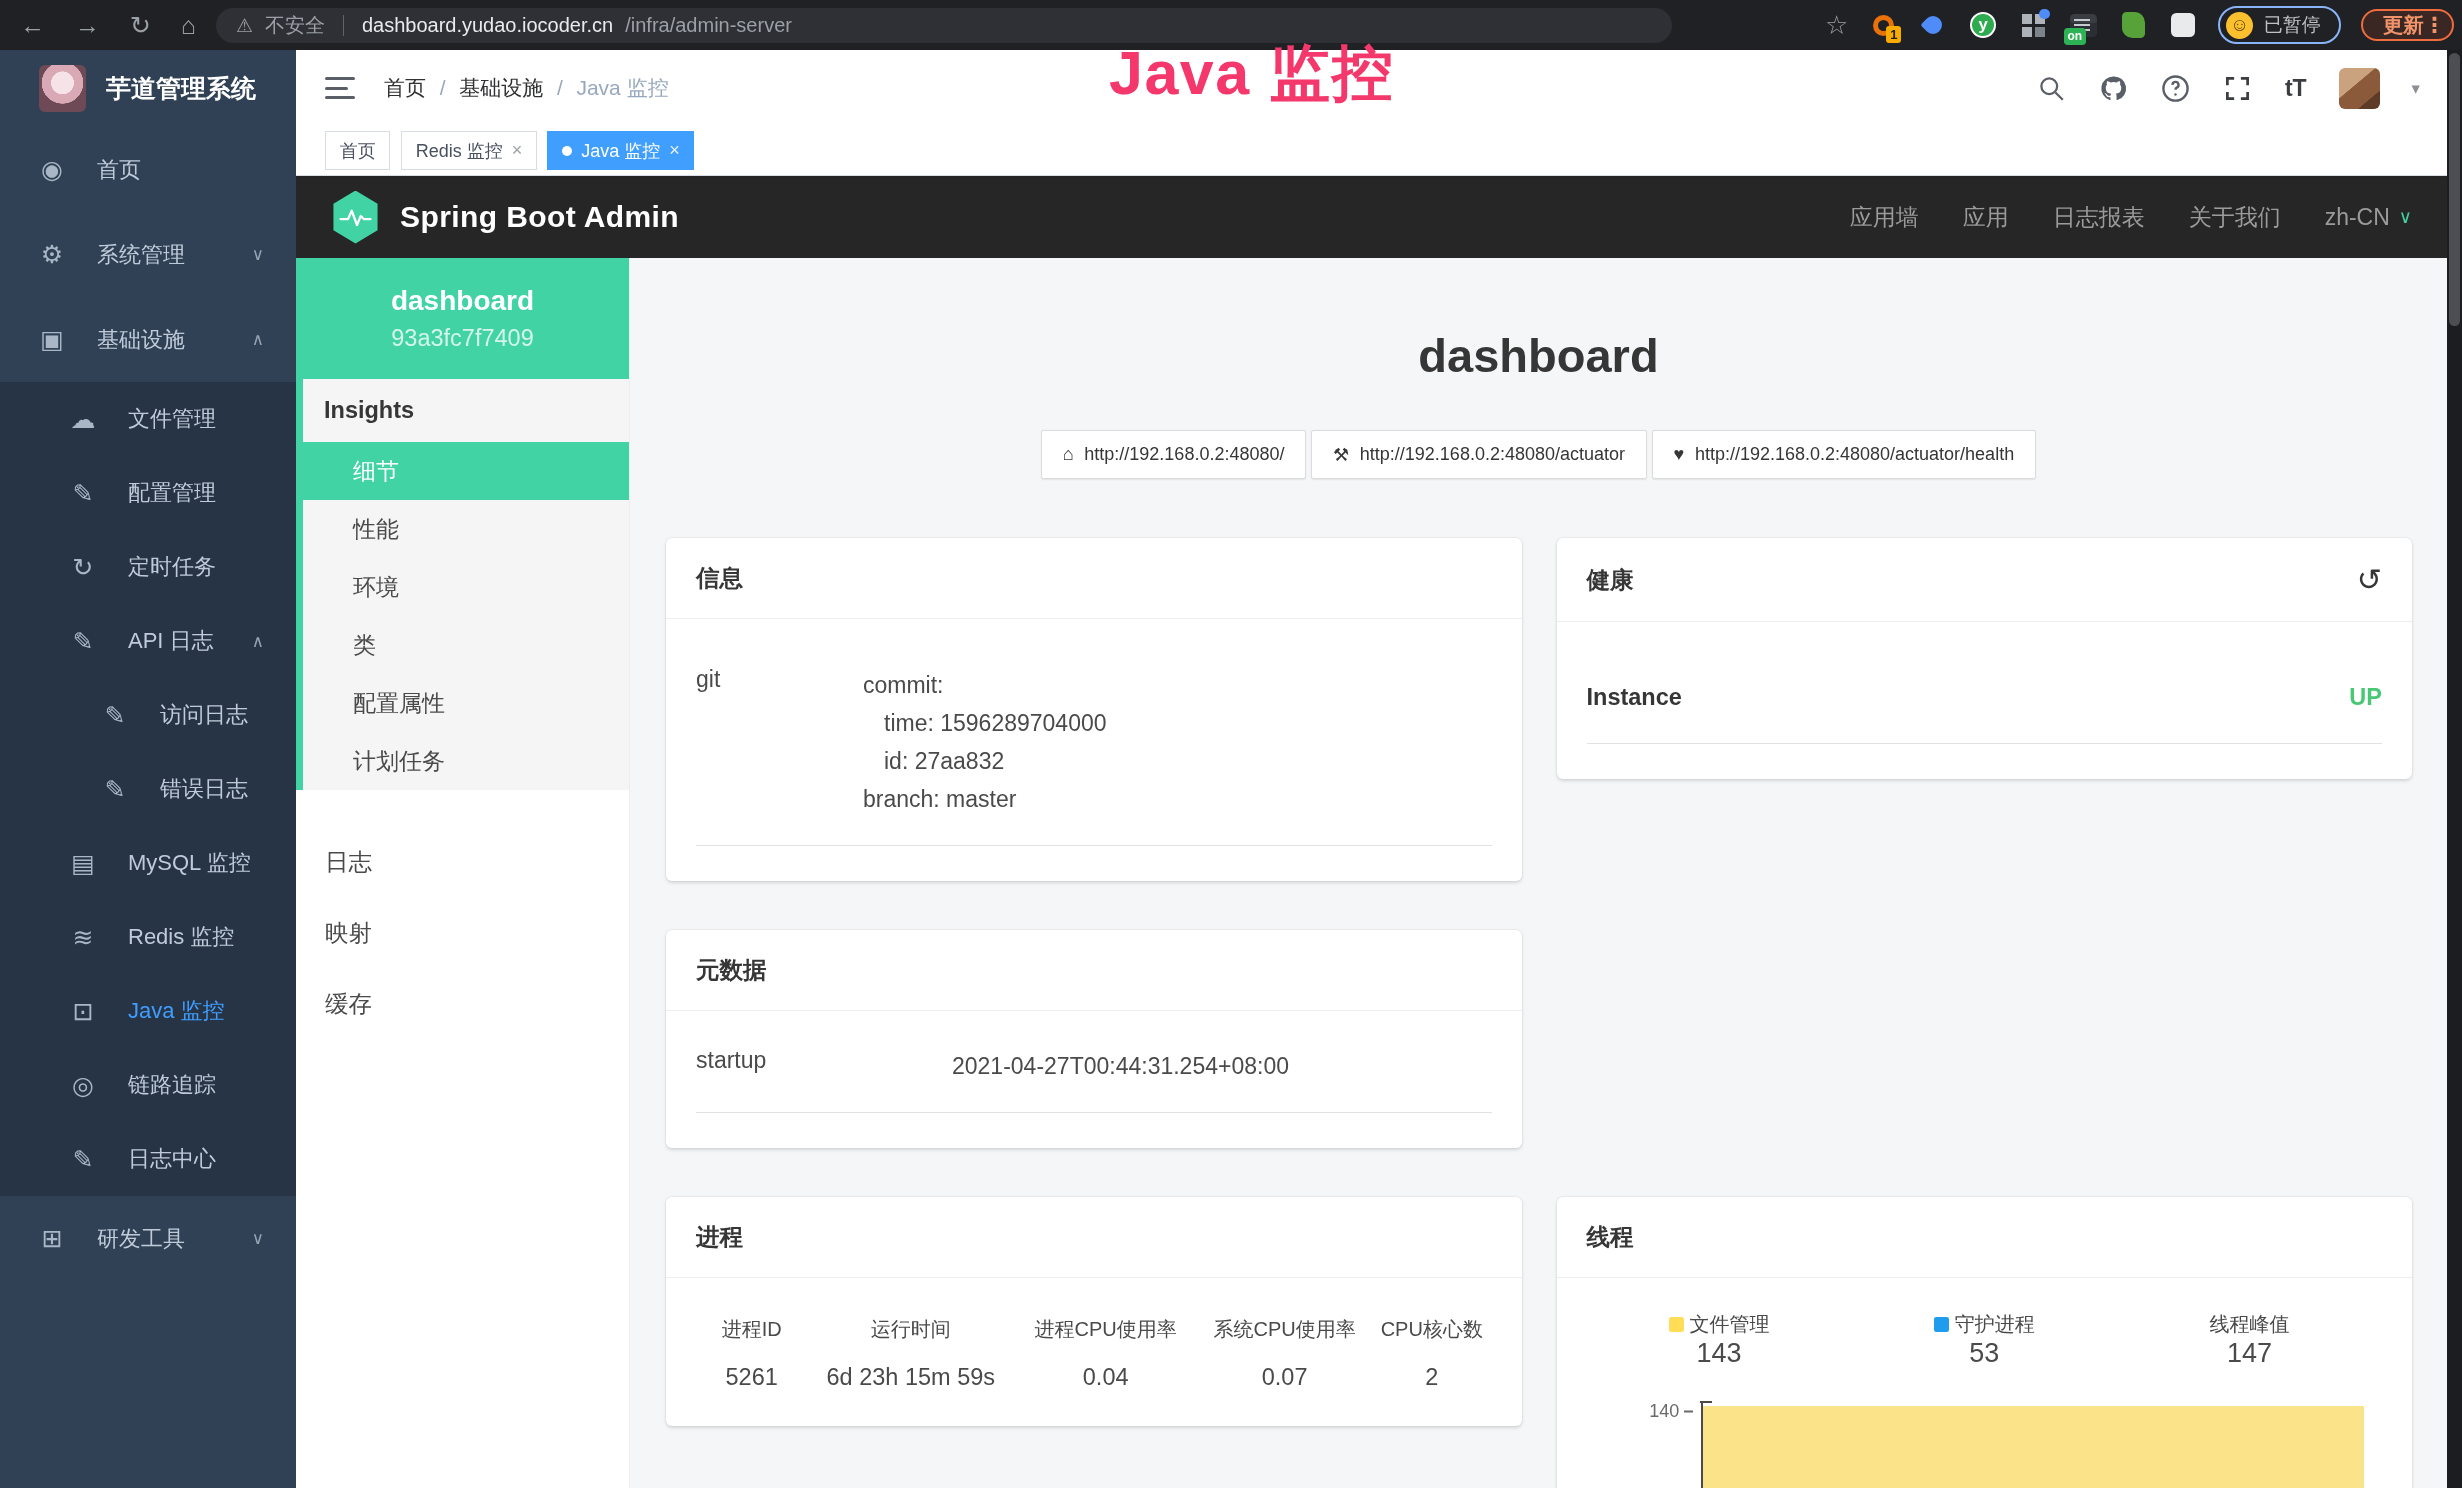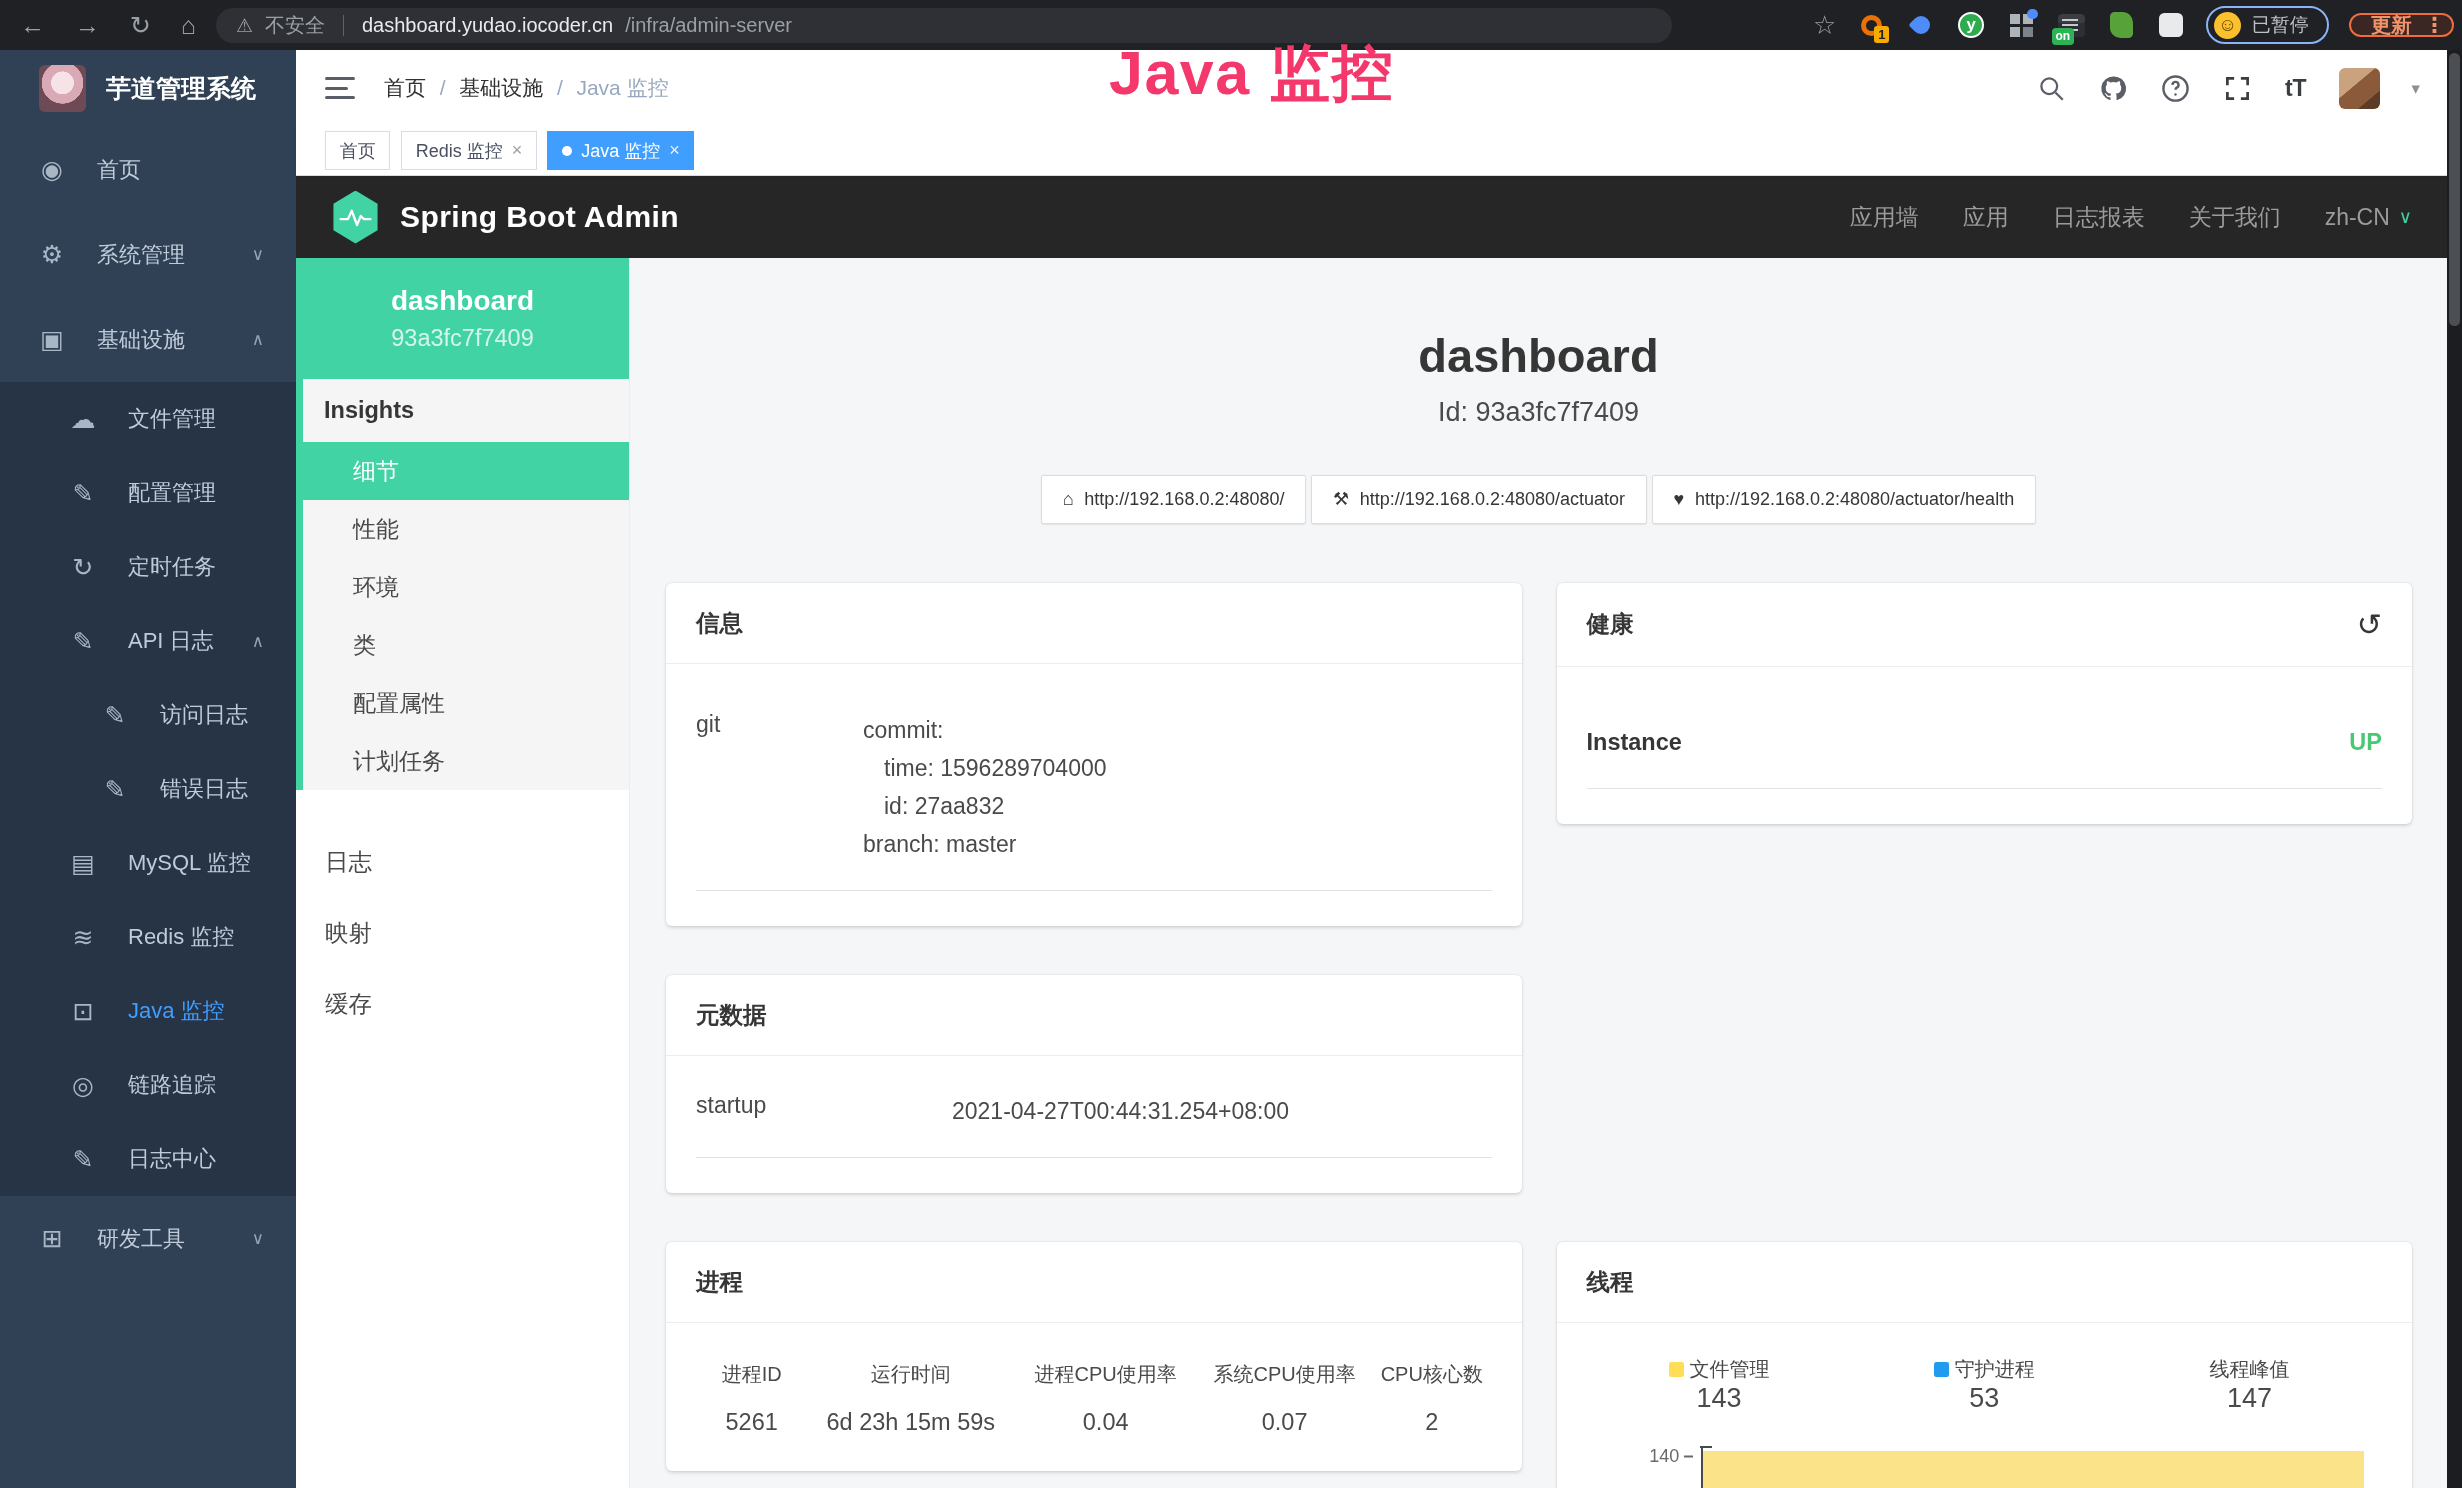--- a/index.html
+++ b/index.html
@@ -36,21 +36,21 @@
     box-shadow:inset 0 -16.7px 0 -3px #2b2e33; display:flex; flex-direction:column; gap:3px; justify-content:center; padding-left:3.8px; }
   .ext .dark i { display:block; width:16.7px; height:2.3px; background:#c7cbd0; }
   .ext .onbadge { position:absolute; left:-4.6px; bottom:-4.6px; background:#2db355; color:#fff;
     font-size:12px; font-weight:700; padding:1.5px 3.8px; border-radius:3.8px; }
   .ext .leaf { width:23px; height:26px; background:#57a33a; border-radius:4.6px 10.6px 4.6px 10.6px; }
   .ext .puzzle { width:24px; height:24px; background:#e9eaec; border-radius:5.3px; }
   .chip-paused { display:flex; align-items:center; gap:10.6px; height:38px; padding:0 18px 0 6px;
     border:2.3px solid #8ab4f8; border-radius:21px; color:#bdc1c6; font-size:19px; }
   .chip-paused .face { width:27px; height:27px; background:#fbc02d; border-radius:50%;
     color:#6d4c00; font-size:19px; display:flex; align-items:center; justify-content:center; }
-  .chip-update { display:flex; align-items:center; gap:12px; height:24px; padding:0 7.6px 0 20px;
+  .chip-update { display:flex; align-items:center; height:32px; padding:0 7.6px 0 20px;
     border:2.3px solid #ef6c3f; border-radius:21px; background:#3a2723; color:#f2946b; font-size:20.5px; font-weight:700; }
   .chip-update .kebab { color:#f2946b; font-size:21px; letter-spacing:0; }
 
   
   .pagescroll { position:absolute; top:50px; right:0; width:15px; bottom:0; background:#1c1d20; z-index:4; }
   .pagescroll .thumb { position:absolute; top:3px; left:2.3px; width:10.6px; height:273px; background:#4b4e53; border-radius:5.3px; }
 
   
   .sidebar { position:absolute; top:50px; left:0; width:296px; bottom:0; background:#304156; overflow:hidden; }
   .logo-row { height:77px; display:flex; align-items:center; padding-left:39px; gap:20px; }
@@ -405,21 +405,20 @@
         <div class="sub-it">配置属性</div>
         <div class="sub-it">计划任务</div>
       </div>
       <div class="side-it first">日志</div>
       <div class="side-it">映射</div>
       <div class="side-it">缓存</div>
     </div>
 
     <div class="sba-content">
       <div class="page-title">dashboard</div>
-      <div class="page-id">Id: 93a3fc7f7409</div>
 
       <div class="links-row">
         <span class="link-btn">
           <span class="li">⌂</span>
           <span>http://192.168.0.2:48080/</span>
         </span>
         <span class="link-btn">
           <span class="li">⚒</span>
           <span>http://192.168.0.2:48080/actuator</span>
         </span>

